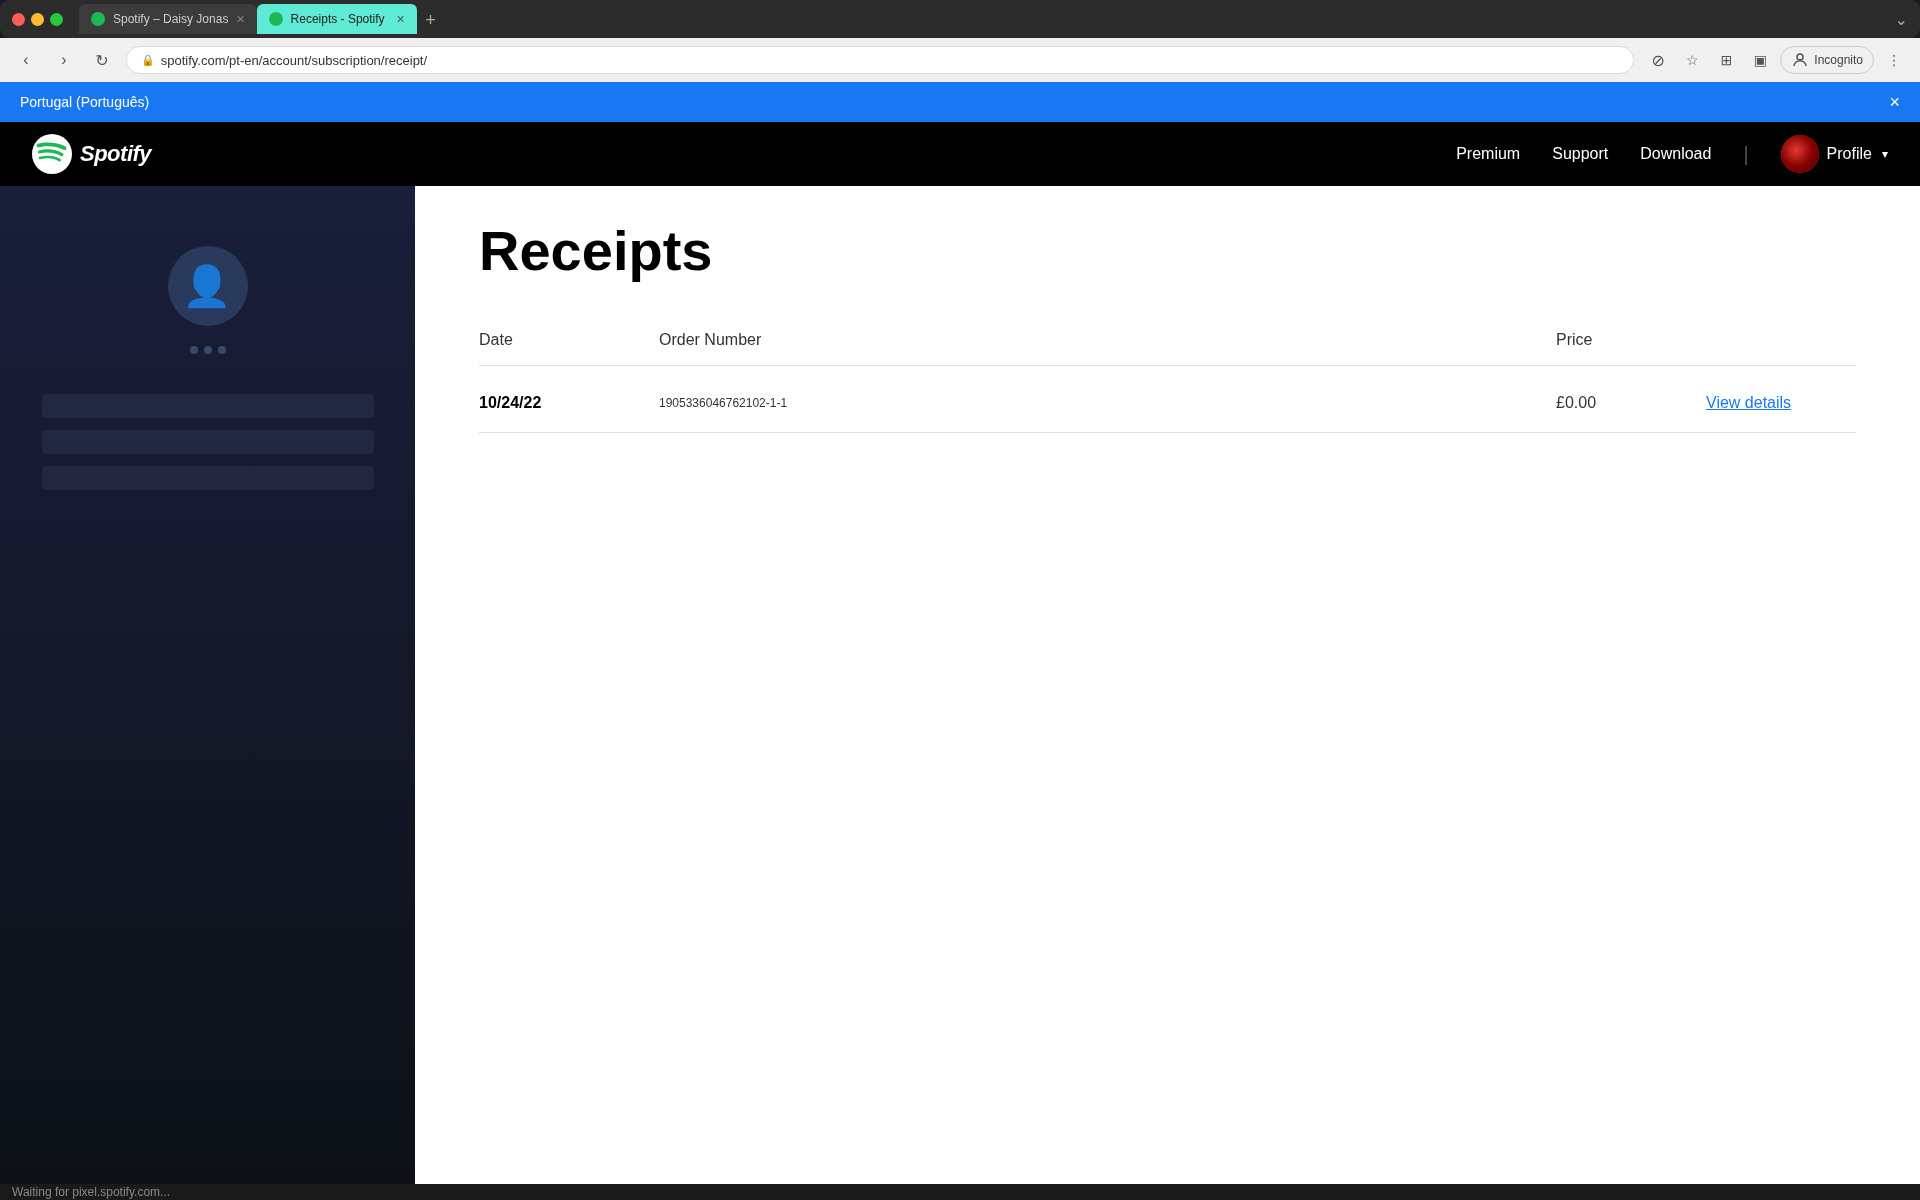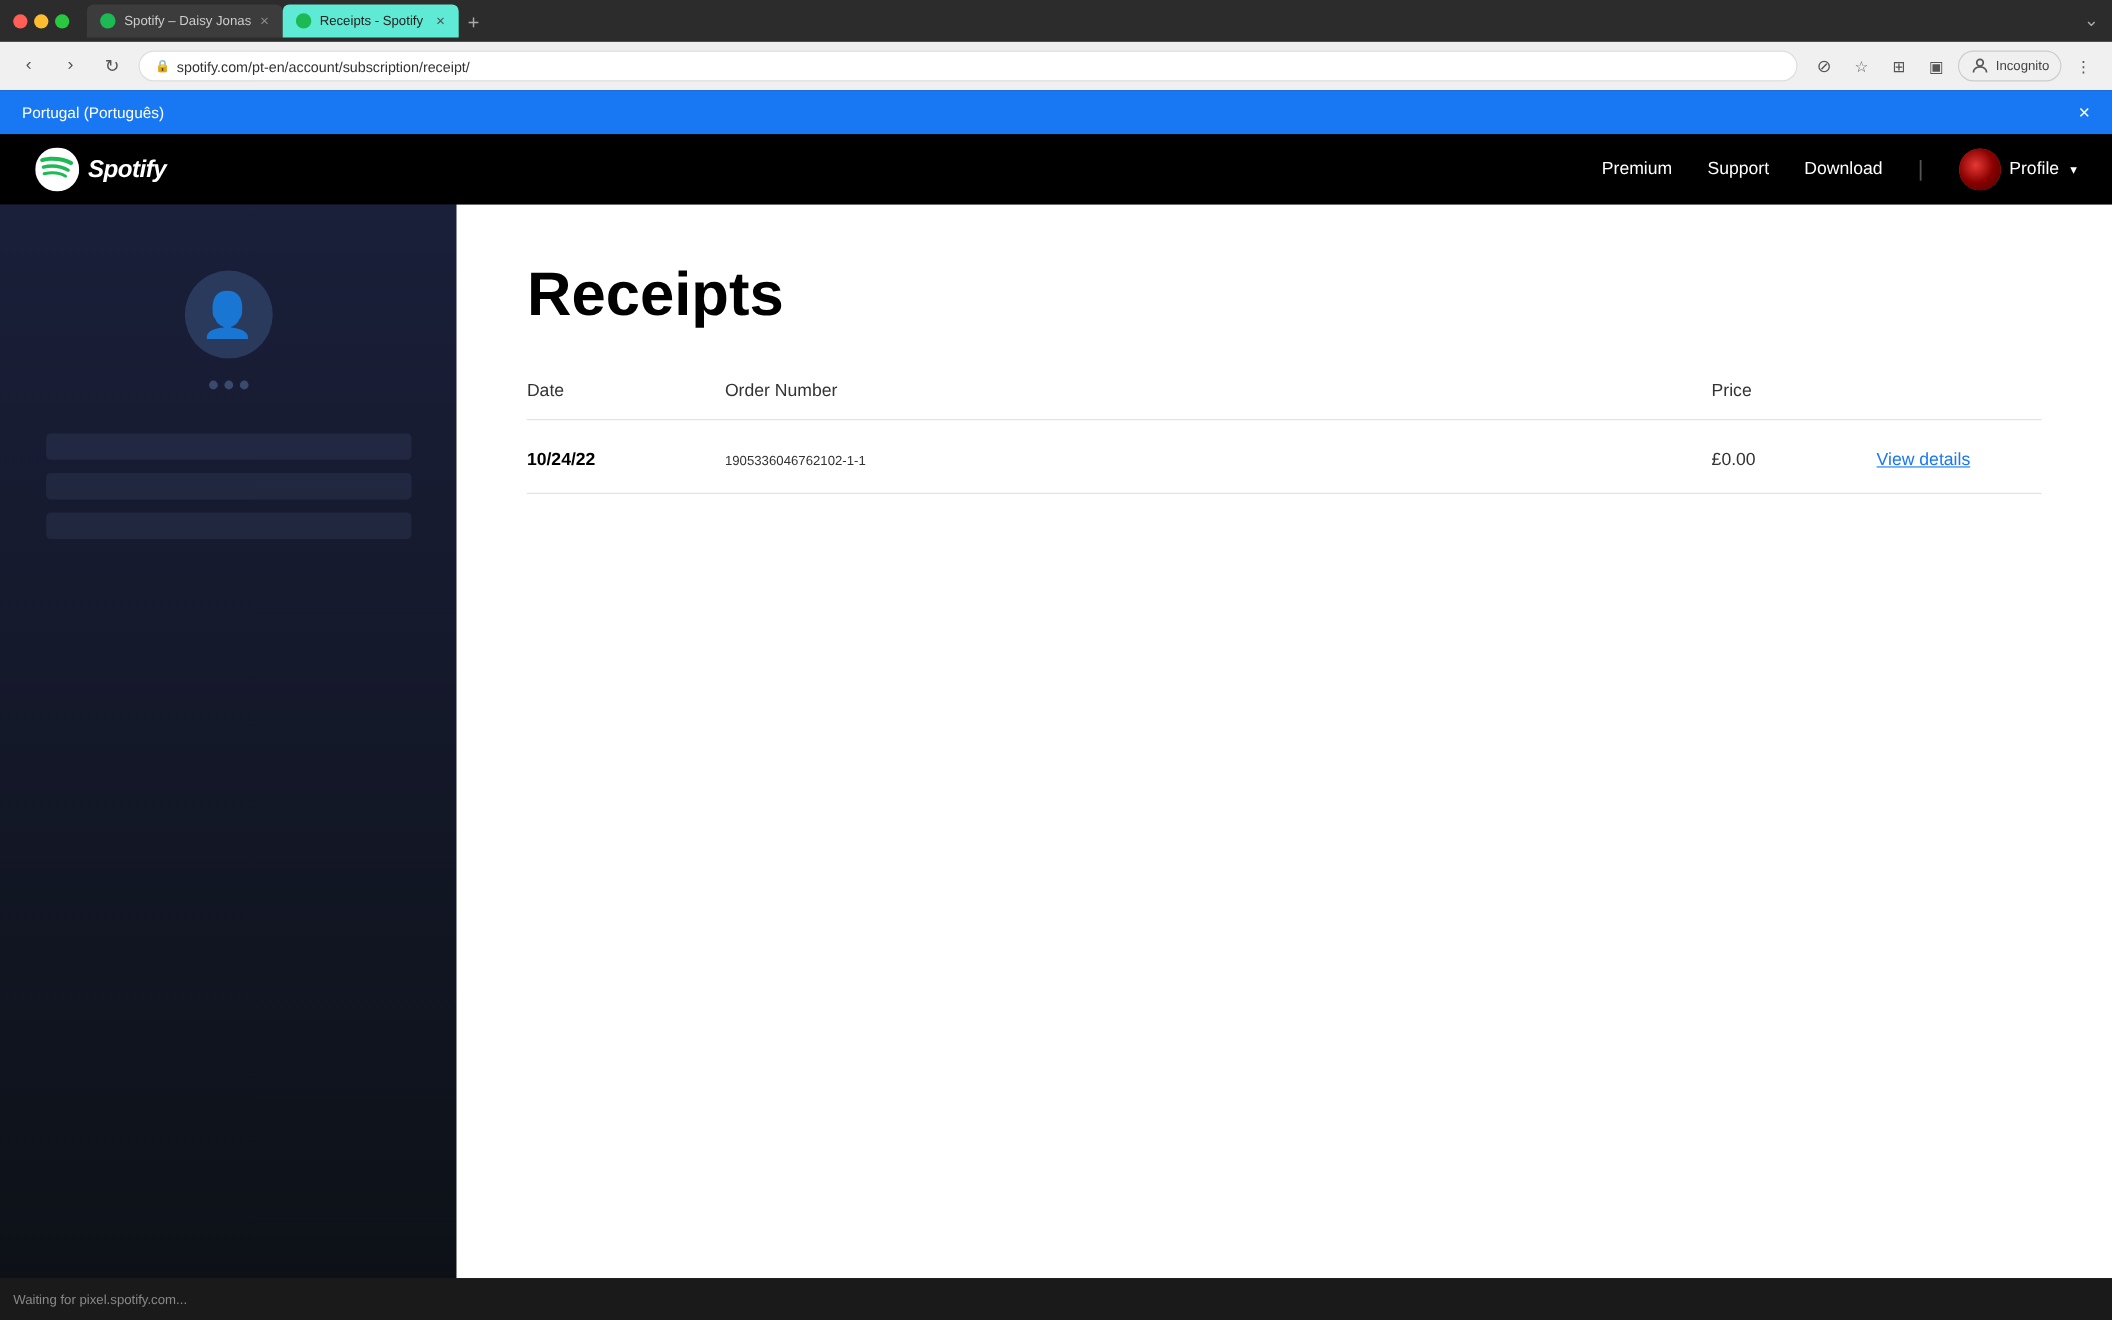--- a/index.html
+++ b/index.html
@@ -1,21 +1,21 @@
 <!DOCTYPE html>
 <html><head>
   <meta charset="utf-8">
   <style>
     * { margin: 0; padding: 0; box-sizing: border-box; }
     body { width: 1920px; height: 1200px; font-family: -apple-system, BlinkMacSystemFont, 'Segoe UI', sans-serif; overflow: hidden; background: #1a1a2e; }
 
     
     .browser-window { width: 1920px; height: 1200px; display: flex; flex-direction: column; }
 
-    .title-bar { background: #2c2c2c; height: 38px; display: flex; align-items: center; padding: 0 12px; gap: 8px; }
+    .title-bar { background: #2c2c2c; height: 38px; display: flex; align-items: center; padding: 0 12px; gap: 8px; border-radius: 10px; }
     .traffic-lights { display: flex; gap: 6px; align-items: center; }
     .traffic-light { width: 13px; height: 13px; border-radius: 50%; }
     .tl-close { background: #ff5f57; }
     .tl-min { background: #febc2e; }
     .tl-max { background: #28c840; }
 
     .tabs-bar { display: flex; align-items: flex-end; flex: 1; margin-left: 8px; }
     .tab { height: 30px; background: #3c3c3c; border-radius: 6px 6px 0 0; display: flex; align-items: center; padding: 0 12px; gap: 8px; font-size: 12px; color: #ccc; min-width: 160px; max-width: 220px; }
     .tab.active { background: #5eead4; color: #222; }
     .tab-favicon { width: 14px; height: 14px; border-radius: 50%; background: #1db954; display: flex; align-items: center; justify-content: center; }
@@ -59,36 +59,36 @@
     .main-layout { display: flex; flex: 1; }
 
     
     .left-sidebar { width: 415px; background: linear-gradient(180deg, #1a1f3a 0%, #0d1117 100%); display: flex; flex-direction: column; align-items: center; padding-top: 60px; }
     .sidebar-avatar { width: 80px; height: 80px; border-radius: 50%; background: #2a3a5c; display: flex; align-items: center; justify-content: center; }
     .sidebar-avatar-icon { font-size: 40px; color: #4a5a7c; }
     .sidebar-dots { display: flex; gap: 6px; margin-top: 20px; }
     .sidebar-dot { width: 8px; height: 8px; border-radius: 50%; background: #3a4a6c; }
 
     
-    .content-area { flex: 1; background: white; padding: 48px 64px; }
+    .content-area { flex: 1; background: white; padding: 32px 64px; }
     .page-title { font-size: 56px; font-weight: 900; color: #000; margin-bottom: 48px; }
     .table-header { display: flex; padding: 0 0 16px 0; border-bottom: 1px solid #e0e0e0; margin-bottom: 8px; }
     .col-date { width: 180px; font-size: 16px; font-weight: 500; color: #333; }
     .col-order { flex: 1; font-size: 16px; font-weight: 400; color: #333; }
     .col-price { width: 150px; font-size: 16px; font-weight: 500; color: #333; }
     .col-action { width: 150px; }
     .table-row { display: flex; align-items: center; padding: 20px 0; border-bottom: 1px solid #e0e0e0; }
     .row-date { width: 180px; font-size: 16px; font-weight: 700; color: #000; }
     .row-order { flex: 1; font-size: 12px; color: #333; }
     .row-price { width: 150px; font-size: 16px; color: #333; }
     .row-action { width: 150px; }
     .view-details-link { color: #1877f2; text-decoration: underline; font-size: 16px; cursor: pointer; }
 
     
-    .status-bar { background: #1a1a1a; color: #888; height: 38px; display: flex; align-items: center; padding: 0 12px; font-size: 12px; }
+    .status-bar { background: #1a1a1a; color: #888; height: 16px; display: flex; align-items: center; padding: 0 12px; font-size: 12px; }
   </style>
 </head>
 <body>
 
 <div class="browser-window">
 
   <div class="title-bar">
     <div class="traffic-lights">
       <div class="traffic-light tl-close"></div>
       <div class="traffic-light tl-min"></div>

